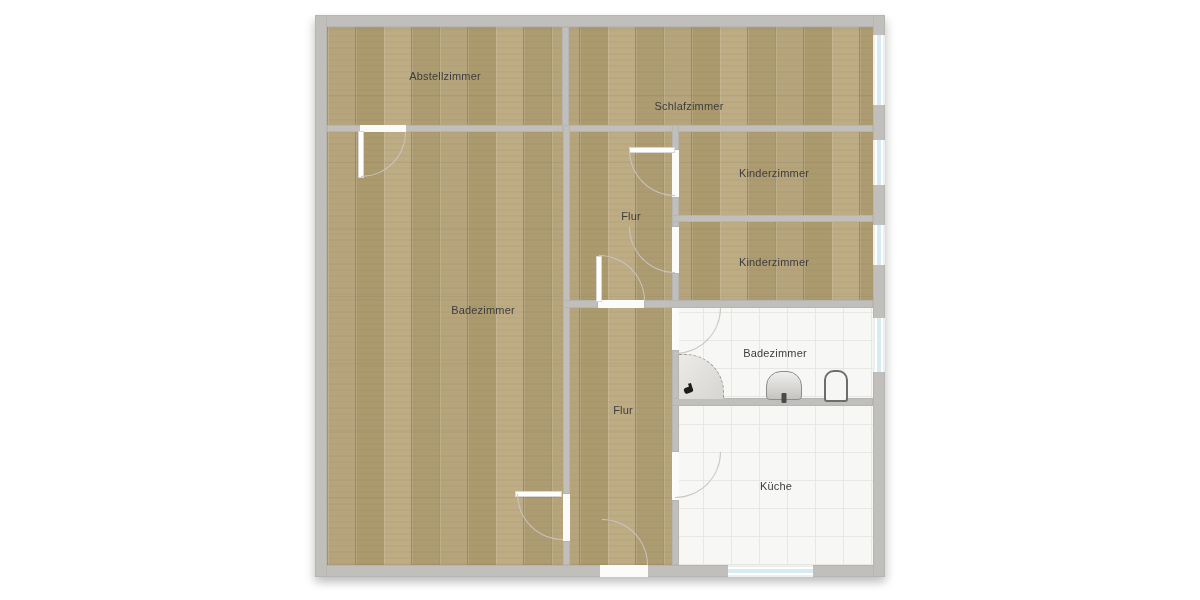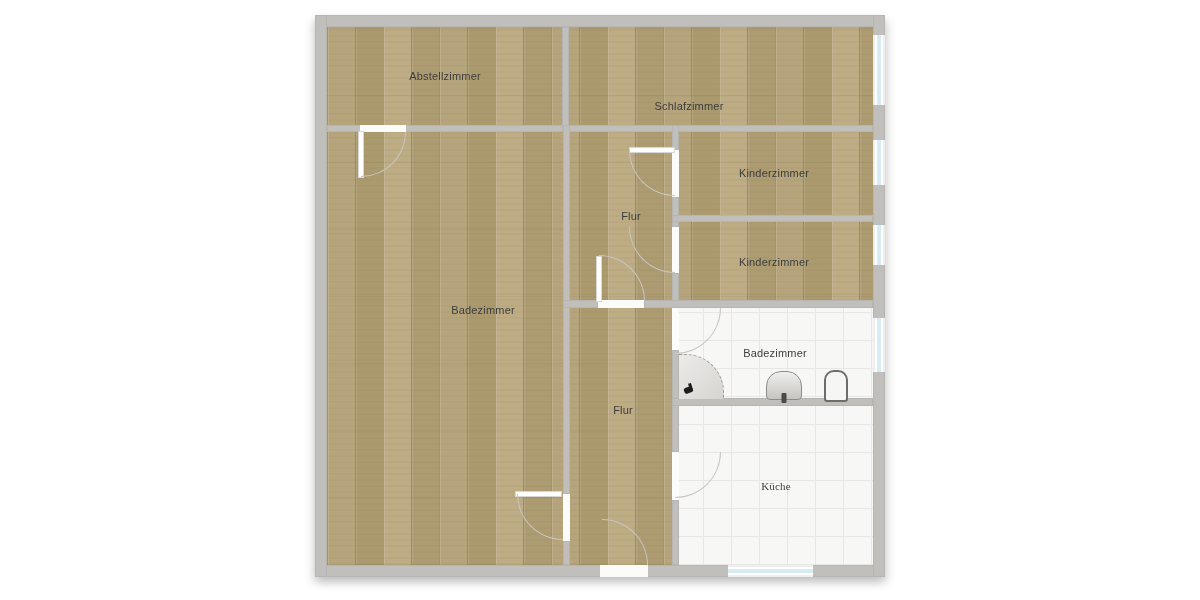--- a/index.html
+++ b/index.html
@@ -120,16 +120,16 @@
     <div class="toilet"></div>
 
     <div class="label" style="left:130px;top:61px;">Abstellzimmer</div>
     <div class="label" style="left:374px;top:91px;">Schlafzimmer</div>
     <div class="label" style="left:459px;top:158px;">Kinderzimmer</div>
     <div class="label" style="left:316px;top:201px;">Flur</div>
     <div class="label" style="left:459px;top:247px;">Kinderzimmer</div>
     <div class="label" style="left:168px;top:295px;">Badezimmer</div>
     <div class="label" style="left:460px;top:338px;">Badezimmer</div>
     <div class="label" style="left:308px;top:395px;">Flur</div>
-    <div class="label" style="left:461px;top:471px;font-family:Liberation Serif, serif;">Küche</div>
+    <div class="label" style="left:461px;top:471px;">Küche</div>
 
   </div>
 </div>
 
 </body></html>

